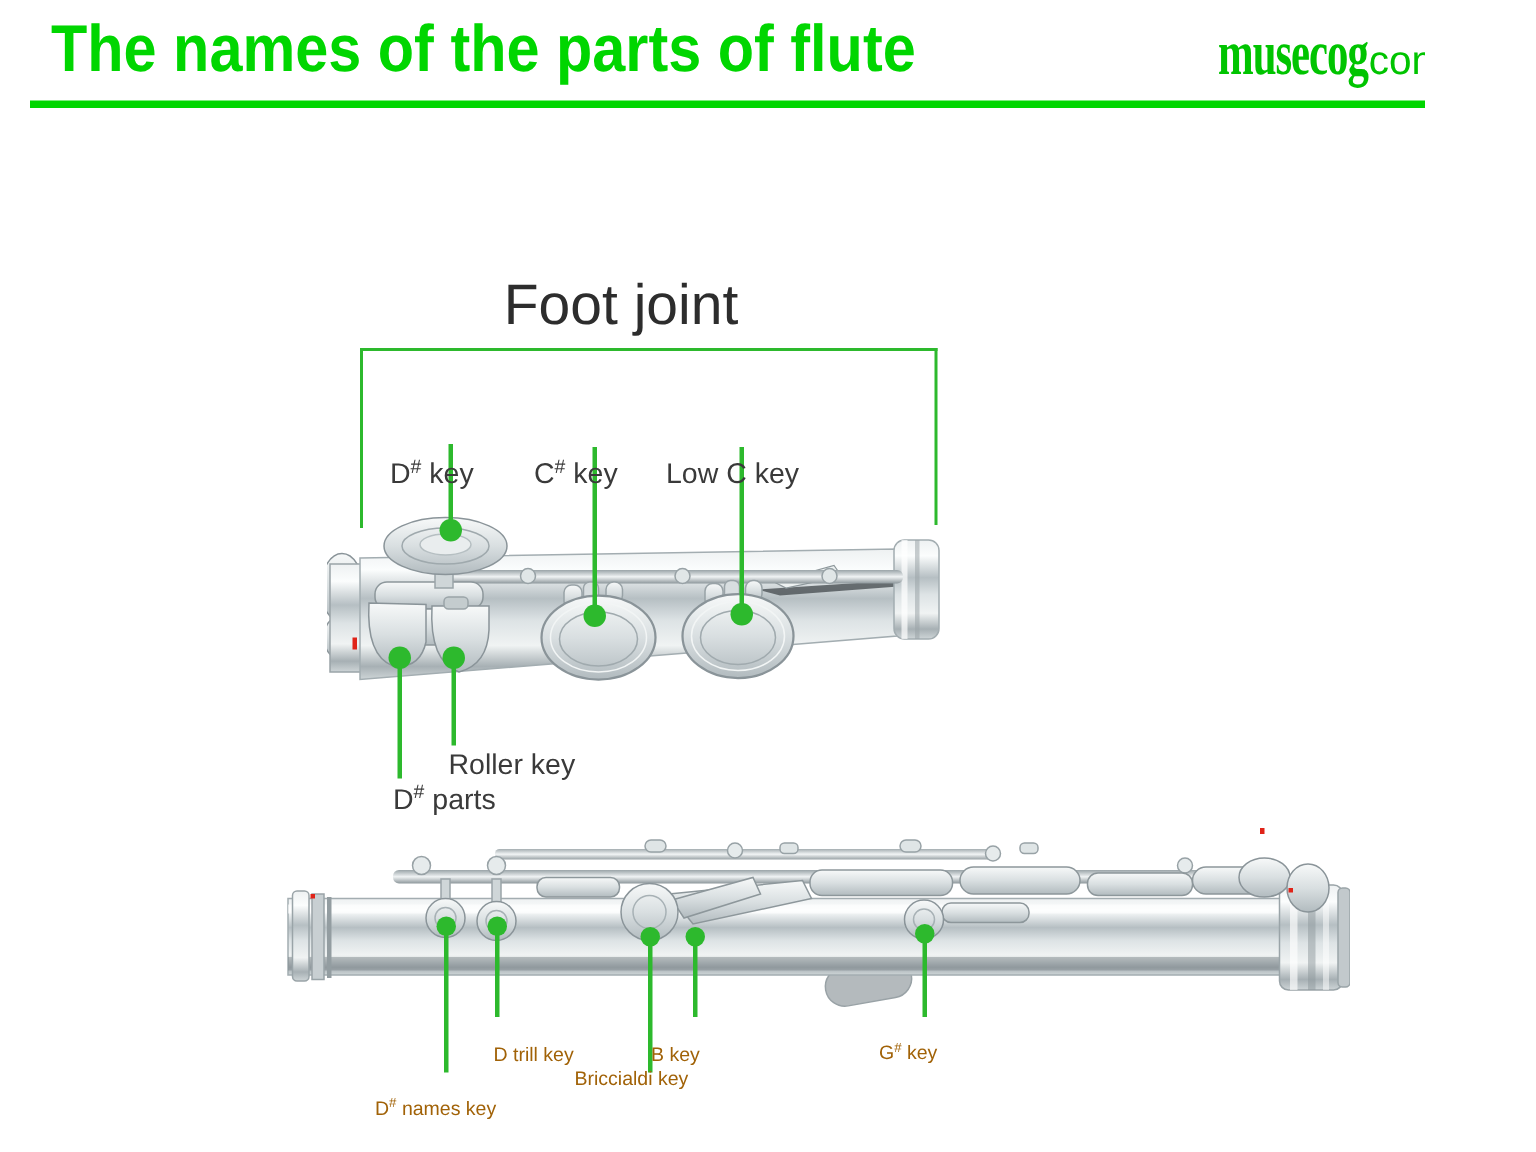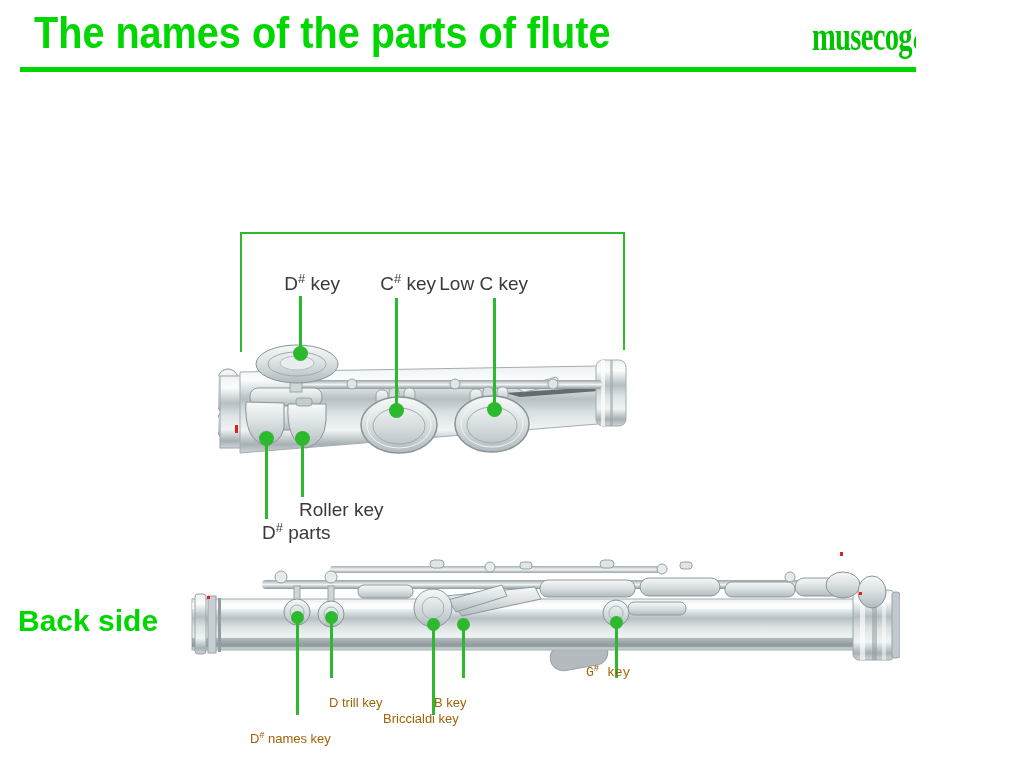--- a/index.html
+++ b/index.html
@@ -1,18 +1,19 @@
 <!DOCTYPE html>
 <html><head>
 <meta charset="utf-8">
 <style>
   html,body{margin:0;padding:0;background:#ffffff;}
   #stage{
     position:relative;width:916px;height:768px;background:#ffffff;overflow:hidden;
     font-family:"Liberation Sans",sans-serif;
+    padding-left:34px;
   }
   
   #page-title{
     position:absolute;left:34px;top:8px;
     font-size:44px;font-weight:bold;color:#00d600;letter-spacing:0px;
     transform:scaleX(.90);transform-origin:left top;white-space:nowrap;
   }
   #logo{
     position:absolute;left:812px;top:12px;display:flex;align-items:baseline;white-space:nowrap;
   }
@@ -24,21 +25,21 @@
   #logo .suffix{font-size:27px;color:#00c400;font-weight:normal;}
   #header-rule{position:absolute;left:20px;top:67px;width:986px;height:5px;background:#00d600;}
 
   
   .leader{position:absolute;width:3px;background:#2db92d;}
   .hline{position:absolute;height:2px;background:#2db92d;}
   .vline{position:absolute;width:2px;background:#2db92d;}
   .dot{position:absolute;width:13px;height:13px;border-radius:50%;background:#2db92d;}
   .dot.big{width:15px;height:15px;}
   .flabel{position:absolute;color:#3a3a3a;font-size:19px;white-space:nowrap;text-align:right;}
-  .flabel.centered{text-align:right;}
+  .flabel.centered{text-align:left;margin-top:32px;}
   .blabel{position:absolute;color:#a16207;font-size:13px;white-space:nowrap;margin-top:12px;}
   .blabel.centered{text-align:left;}
   sup{font-size:.68em;}
 
   #foot-joint-heading{
     position:absolute;left:264px;top:183px;width:300px;text-align:center;
     font-size:38px;color:#2d2d2d;font-weight:normal;
   }
   #back-side-heading{
     position:absolute;left:18px;top:604px;
@@ -52,20 +53,21 @@
 
 <div id="stage">
 
   <div id="page-title">The names of the parts of flute</div>
   <div id="logo">
     <span class="brand">musecog</span>
       <span class="suffix">.com</span>
   </div>
   <div id="header-rule"></div>
 
+  <div id="foot-joint-heading">Foot joint</div>
 
   <div class="hline" style="left:240px;top:232px;width:385px;"></div>
   <div class="vline" style="left:240px;top:232px;height:120px;"></div>
   <div class="vline" style="left:623px;top:232px;height:118px;"></div>
 
   <svg style="left:218px;top:342px;width:414px;height:122px;" viewBox="218 342 414 122" aria-hidden="true">
     <defs>
       <linearGradient id="metal" x1="0" y1="0" x2="0" y2="1">
         <stop offset="0" stop-color="#eef1f2"></stop>
           <stop offset=".16" stop-color="#fbfdfd"></stop>
@@ -143,25 +145,24 @@
   <div class="dot big" style="left:389px;top:403px;"></div>
   <div class="leader" style="left:493px;top:298px;height:112px;"></div>
   <div class="dot big" style="left:487px;top:402px;"></div>
   <div class="leader" style="left:301px;top:438px;height:59px;"></div>
   <div class="dot big" style="left:295px;top:431px;"></div>
   <div class="leader" style="left:265px;top:438px;height:81px;"></div>
   <div class="dot big" style="left:259px;top:431px;"></div>
 
   <div class="flabel centered" style="left:260px;top:271px;width:80px;"><span>D</span><sup>#</sup><span> key</span></div>
   <div class="flabel centered" style="left:356px;top:271px;width:80px;"><span>C</span><sup>#</sup><span> key</span></div>
-  <div class="flabel centered" style="left:428px;top:271px;width:100px;"><span>Low C key</span><sup></sup><span></span></div>
+  <div class="flabel centered" style="left:444px;top:271px;width:100px;"><span>Low C key</span><sup></sup><span></span></div>
   <div class="flabel" style="left:299px;top:497px;"><span>Roller key</span><sup></sup><span></span></div>
   <div class="flabel" style="left:262px;top:520px;"><span>D</span><sup>#</sup><span> parts</span></div>
 
-  <div id="back-side-heading">Back side</div>
 
   <svg style="left:185px;top:556px;width:715px;height:118px;" viewBox="185 556 715 118" aria-hidden="true">
     <g>
 
       <rect x="550" y="642" width="58" height="26" rx="13" fill="#b4babd" stroke="#99a2a6" transform="rotate(-10 579 655)"></rect>
 
       <rect x="192" y="599" width="702" height="51" fill="url(#metal)" stroke="#a3adb1"></rect>
       <rect x="192" y="603" width="702" height="6" fill="#ffffff" opacity=".6"></rect>
       <rect x="192" y="638" width="702" height="9" fill="#6f797d" opacity=".4"></rect>
 
@@ -225,20 +226,20 @@
   <div class="dot" style="left:427px;top:618px;"></div>
   <div class="leader" style="left:462px;top:624px;height:54px;"></div>
   <div class="dot" style="left:457px;top:618px;"></div>
   <div class="leader" style="left:615px;top:622px;height:56px;"></div>
   <div class="dot" style="left:610px;top:616px;"></div>
 
   <div class="blabel centered" style="left:250px;top:718px;width:95px;"><span>D</span><sup>#</sup><span> names key</span></div>
   <div class="blabel" style="left:329px;top:682px;"><span>D trill key</span><sup></sup><span></span></div>
   <div class="blabel centered" style="left:383px;top:698px;width:100px;"><span>Briccialdi key</span><sup></sup><span></span></div>
   <div class="blabel centered" style="left:434px;top:682px;width:60px;"><span>B key</span><sup></sup><span></span></div>
-  <div class="blabel centered" style="left:586px;top:652px;width:60px;font-family:Liberation Mono, monospace;"><span>G</span><sup>#</sup><span> key</span></div>
+  <div class="blabel centered" style="left:586px;top:681px;width:60px;"><span>G</span><sup>#</sup><span> key</span></div>
 
   <div class="rmark" style="left:235px;top:425px;width:3px;height:8px;"></div>
   <div class="rmark" style="left:207px;top:596px;width:3px;height:3px;"></div>
   <div class="rmark" style="left:840px;top:552px;width:3px;height:4px;"></div>
   <div class="rmark" style="left:859px;top:592px;width:3px;height:3px;"></div>
 
 </div>
 
 </body></html>

